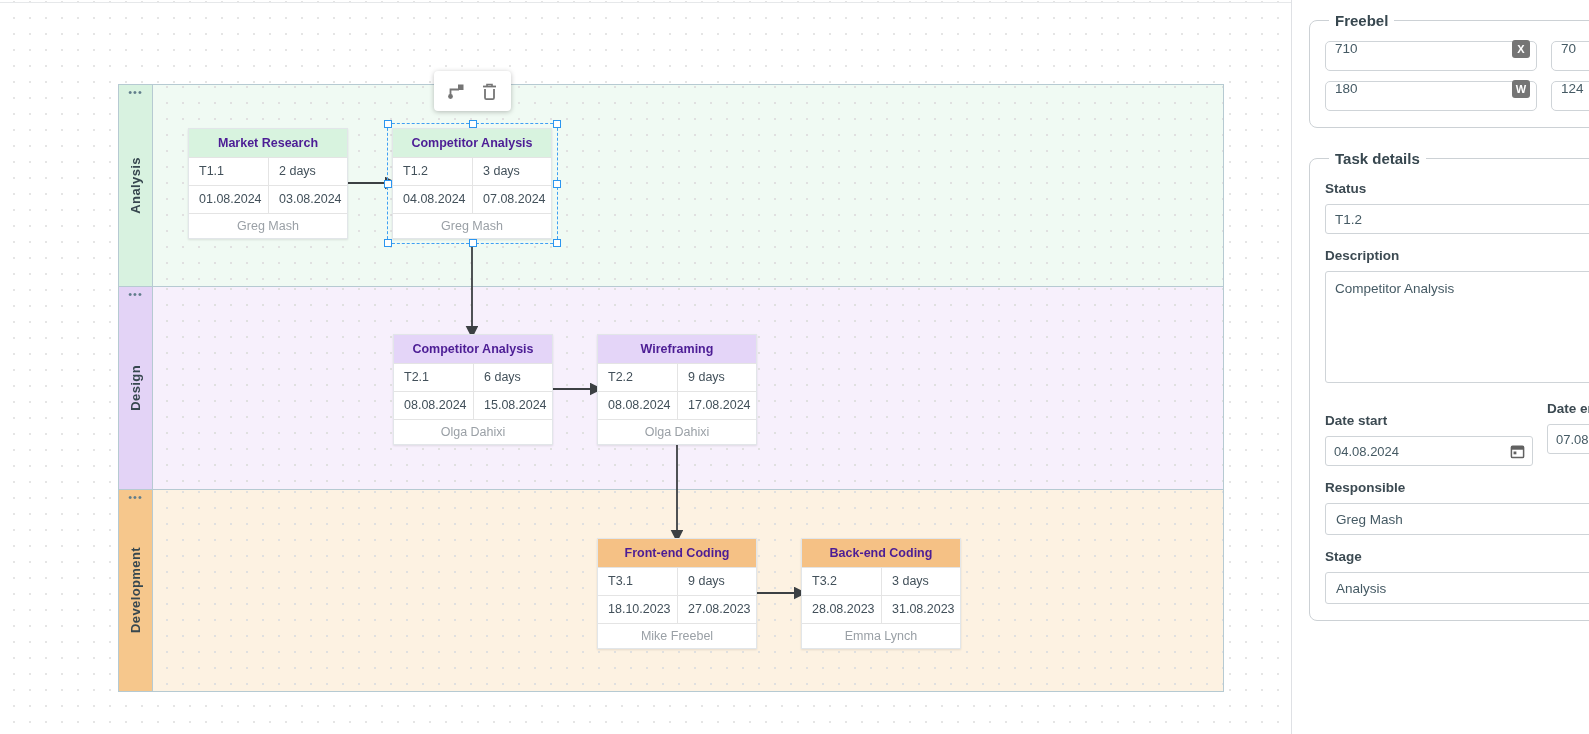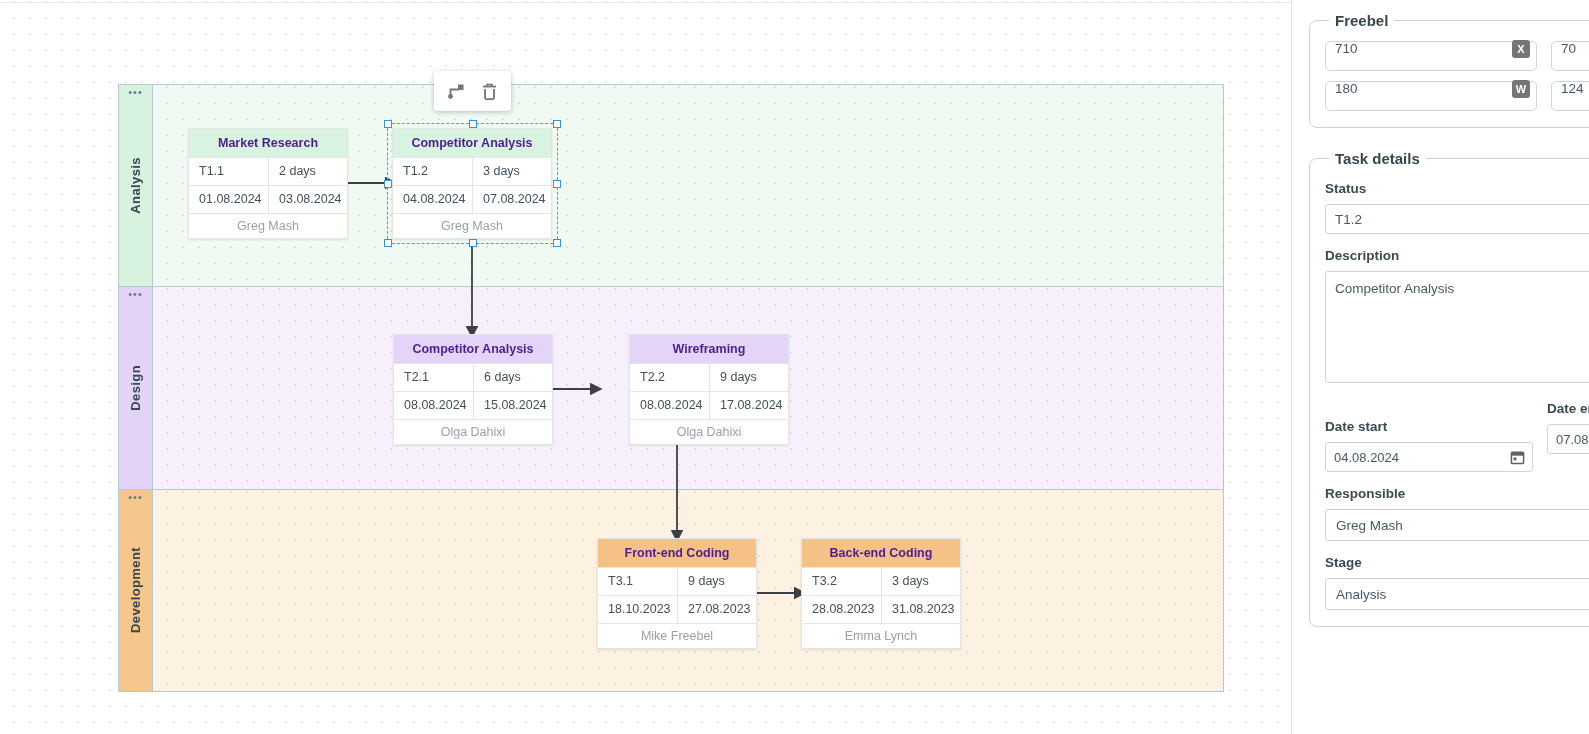--- a/index.html
+++ b/index.html
@@ -47,21 +47,21 @@
   .stage-development .card-title { background:#f5c185; }
   .card-row { display:flex; height:28px; border-top:1px solid #e4e4e4;justify-content:space-between; }
   .card-cell { width:50%; line-height:27px; padding-left:10px; }
   .card-cell + .card-cell { border-left:1px solid #e4e4e4; }
   .card-footer { height:25px; line-height:24px; border-top:1px solid #e4e4e4;
     text-align:center; color:#9aa0a6; }
 
   .pos-mr  { left:188px; top:128px; }
   .pos-t12 { left:392px; top:128px; }
   .pos-ca2 { left:393px; top:334px; }
-  .pos-wf  { left:629px; top:334px; }
+  .pos-wf  { left:597px; top:334px; }
   .pos-fe  { left:597px; top:538px; }
   .pos-be  { left:801px; top:538px; }
 
   
   .selection-box { position:absolute; left:387px; top:123px; width:171px; height:121px;
     border:1px dashed #3f9ff3; pointer-events:none; }
   .handle { position:absolute; width:8px; height:8px; background:#fff;
     border:1.4px solid #2b95ef; pointer-events:auto; }
   .h-nw{left:-4px;top:-4px;} .h-n{left:50%;margin-left:-4px;top:-4px;} .h-ne{right:-4px;top:-4px;}
   .h-w{left:-4px;top:50%;margin-top:-4px;} .h-e{right:-4px;top:50%;margin-top:-4px;}
@@ -295,21 +295,21 @@
       <legend>Task details</legend>
 
       <label class="field-label">Status</label>
       <input type="text" class="text-input" value="T1.2" style="">
 
       <label class="field-label">Description</label>
       <textarea class="desc" style="">Competitor Analysis</textarea>
 
       <div class="date-row" style="margin-top:14px;">
         <div class="date-col">
-          <label class="field-label" style="margin-top:18px;">Date start</label>
+          <label class="field-label" style="margin-top:12px;">Date start</label>
           <div class="date-wrap">
             <input type="text" value="04.08.2024" style="">
             <svg class="cal-icon" viewBox="0 0 16 16">
               <rect x="1.5" y="2.5" width="13" height="12" rx="1.2" fill="none" stroke="#616161" stroke-width="1.6"></rect>
               <rect x="1.5" y="2.5" width="13" height="3.6" fill="#616161"></rect>
               <rect x="3.8" y="8" width="3" height="3" fill="#616161"></rect>
             </svg>
           </div>
         </div>
         <div class="date-col">

